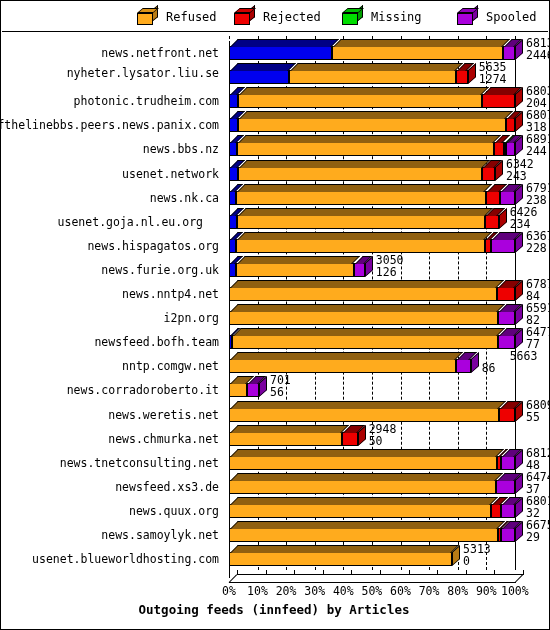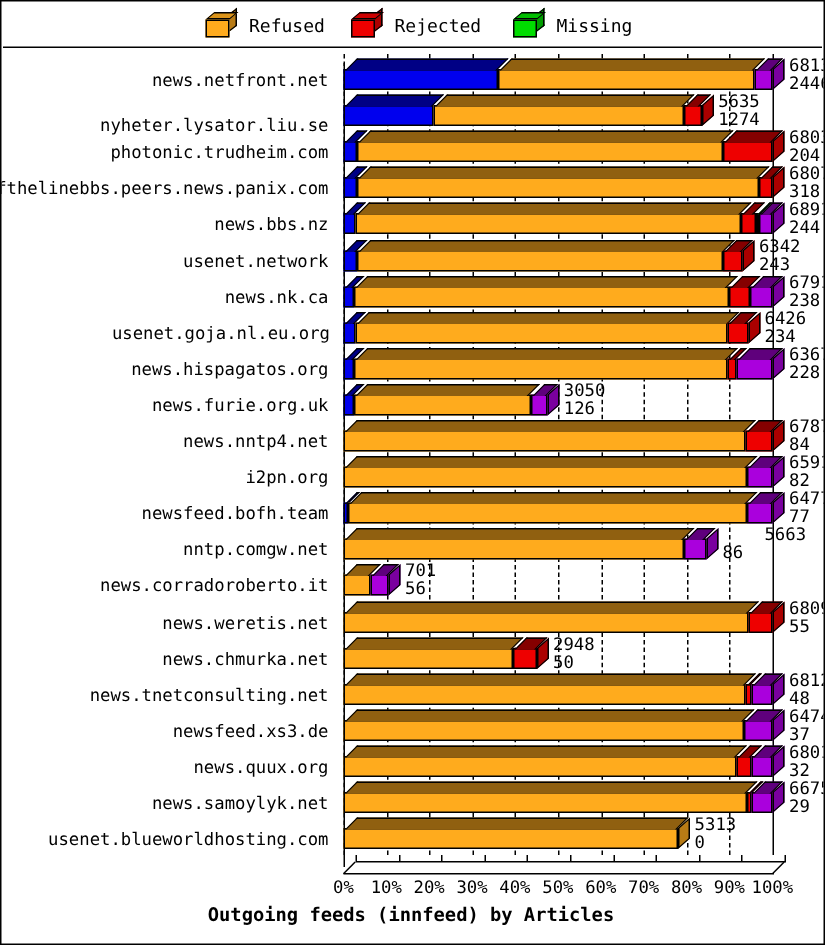--- a/index.html
+++ b/index.html
@@ -64,32 +64,40 @@
         <span class="leg-label">Refused</span>
       </div>
       <div class="leg-item" style="left: 340px;">
         <span class="leg-cube">
           <span class="side2" style="background: rgb(0, 159, 0);"></span>
           <span class="top" style="background: rgb(0, 190, 0);"></span>
           <span class="face" style="background: rgb(0, 221, 0);"></span>
         </span>
         <span class="leg-label">Missing</span>
       </div>
+      <div class="leg-item" style="left: 455px;">
+        <span class="leg-cube">
+          <span class="side2" style="background: rgb(122, 0, 159);"></span>
+          <span class="top" style="background: rgb(146, 0, 190);"></span>
+          <span class="face" style="background: rgb(170, 0, 221);"></span>
+        </span>
+        <span class="leg-label">Spooled</span>
+      </div>
     </div>
 
   <div id="plot">
     <div id="ylabels">
         <div class="ylabel" style="top: 16px; right: 8px; position: absolute;">news.netfront.net</div>
-        <div class="ylabel" style="top: 46px; right: 8px; position: absolute; padding-left: 36px;">nyheter.lysator.liu.se</div>
+        <div class="ylabel" style="top: 36px; right: 8px; position: absolute; padding-left: 36px;">nyheter.lysator.liu.se</div>
         <div class="ylabel" style="top: 64.2px; right: 8px; position: absolute;">photonic.trudheim.com</div>
         <div class="ylabel" style="top: 88.3px; right: 8px; position: absolute;">endofthelinebbs.peers.news.panix.com</div>
         <div class="ylabel" style="top: 112.4px; right: 8px; position: absolute;">news.bbs.nz</div>
         <div class="ylabel" style="top: 136.5px; right: 8px; position: absolute;">usenet.network</div>
         <div class="ylabel" style="top: 160.6px; right: 8px; position: absolute;">news.nk.ca</div>
-        <div class="ylabel" style="top: 184.7px; right: 7px; position: absolute; padding-left: 31px;">usenet.goja.nl.eu.org</div>
+        <div class="ylabel" style="top: 184.7px; right: 24px; position: absolute; padding-left: 31px;">usenet.goja.nl.eu.org</div>
         <div class="ylabel" style="top: 208.8px; right: 8px; position: absolute;">news.hispagatos.org</div>
         <div class="ylabel" style="top: 232.9px; right: 8px; position: absolute;">news.furie.org.uk</div>
         <div class="ylabel" style="top: 257px; right: 8px; position: absolute;">news.nntp4.net</div>
         <div class="ylabel" style="top: 281.1px; right: 8px; position: absolute;">i2pn.org</div>
         <div class="ylabel" style="top: 305.2px; right: 8px; position: absolute;">newsfeed.bofh.team</div>
         <div class="ylabel" style="top: 329.3px; right: 8px; position: absolute;">nntp.comgw.net</div>
         <div class="ylabel" style="top: 353.4px; right: 8px; position: absolute;">news.corradoroberto.it</div>
         <div class="ylabel" style="top: 377.5px; right: 8px; position: absolute;">news.weretis.net</div>
         <div class="ylabel" style="top: 401.6px; right: 8px; position: absolute;">news.chmurka.net</div>
         <div class="ylabel" style="top: 425.7px; right: 8px; position: absolute;">news.tnetconsulting.net</div>

